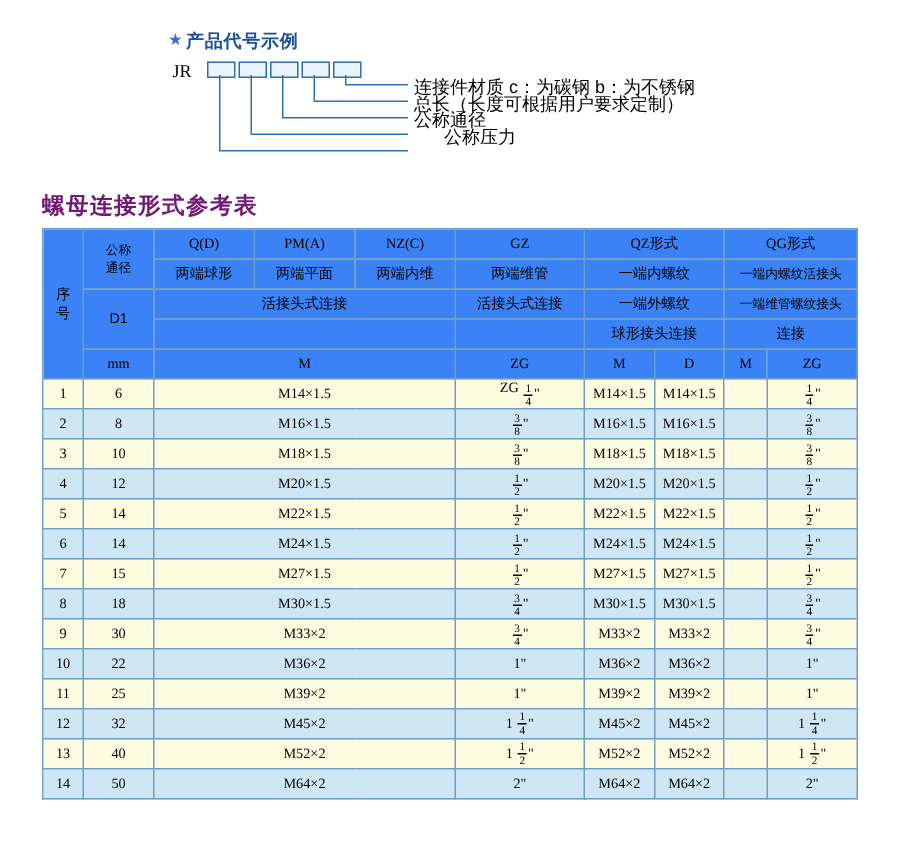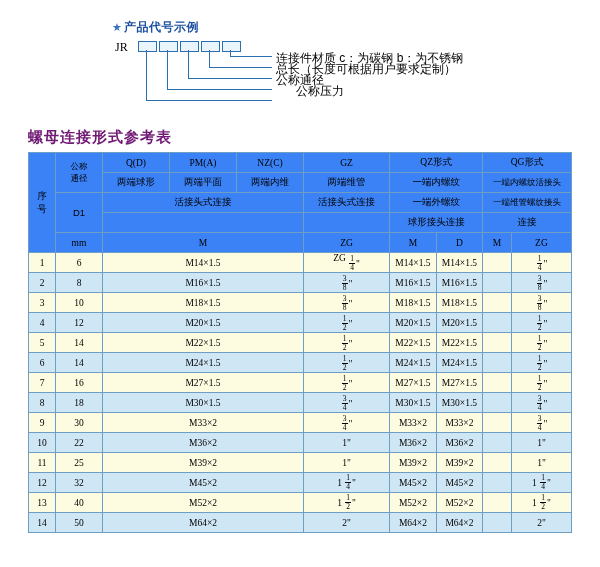--- a/index.html
+++ b/index.html
@@ -263,21 +263,21 @@
         <td class="rowB">M24×1.5</td>
         <td class="rowB">M24×1.5</td>
         <td class="rowB"></td>
         <td class="rowB"><span class="fwrap"><span class="frac">
               <span class="num">1</span>
               <span class="den">2</span>
             </span>"</span></td>
       </tr>
       <tr>
         <td class="rowA seq">7</td>
-        <td class="rowA dn">16</td>
+        <td class="rowA dn">15</td>
         <td class="rowA" colspan="3">M27×1.5</td>
         <td class="rowA" colspan="2"><span class="fwrap"><span class="frac">
               <span class="num">1</span>
               <span class="den">2</span>
             </span>"</span></td>
         <td class="rowA">M27×1.5</td>
         <td class="rowA">M27×1.5</td>
         <td class="rowA"></td>
         <td class="rowA"><span class="fwrap"><span class="frac">
               <span class="num">1</span>

